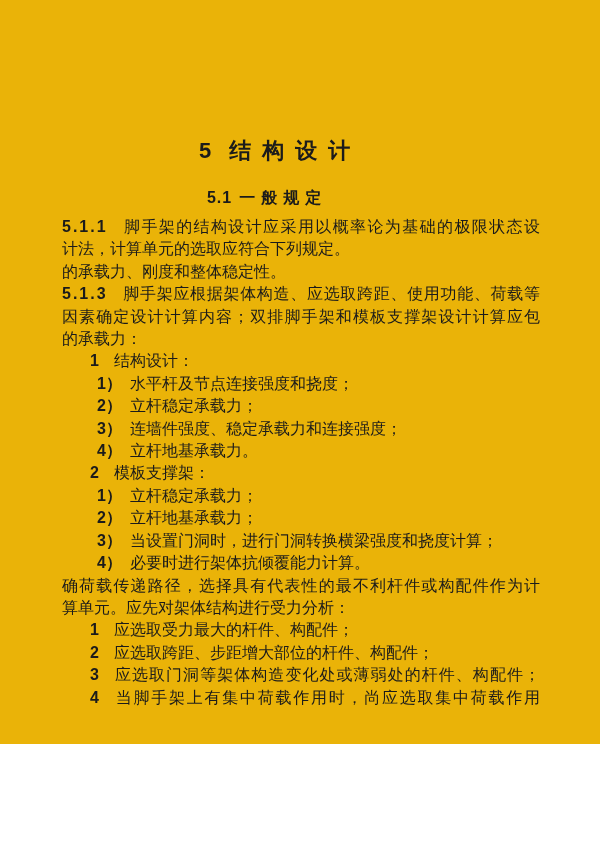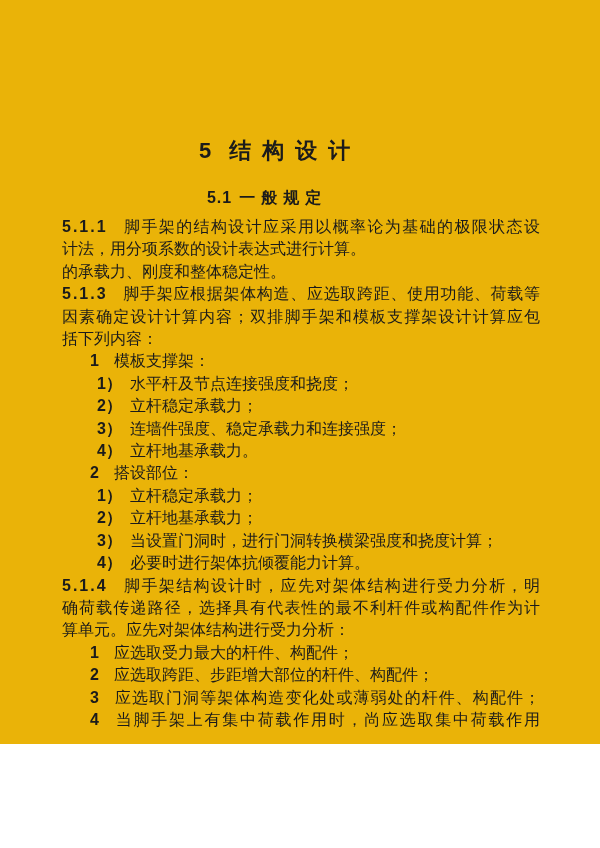--- a/index.html
+++ b/index.html
@@ -77,36 +77,35 @@
   <div class="chapter-title">
     <span class="c-num">5</span><span class="c-text">结构设计</span>
   </div>
 
   <div class="section-heading">
     <span class="s-num">5.1</span><span class="s-text">一般规定</span>
   </div>
 
   <div class="body-text">
     <div class="bl clause fill"><span class="num">5.1.1</span><span>脚手架的结构设计应采用以概率论为基础的极限状态设</span></div>
-    <div class="bl"><span>计法，用分项系数的设计表达式进行计算。</span></div>
+    <div class="bl"><span>计法，计算单元的选取应符合下列规定。</span></div>
     <div class="bl"><span>的承载力、刚度和整体稳定性。</span></div>
     <div class="bl clause fill"><span class="num">5.1.3</span><span>脚手架应根据架体构造、应选取跨距、使用功能、荷载等</span></div>
     <div class="bl fill"><span>因素确定设计计算内容；双排脚手架和模板支撑架设计计算应包</span></div>
-    <div class="bl"><span>括下列内容：</span></div>
-    <div class="bl ind-item"><span class="num">1</span><span>模板支撑架：</span></div>
+    <div class="bl"><span>的承载力：</span></div>
+    <div class="bl ind-item"><span class="num">1</span><span>结构设计：</span></div>
     <div class="bl ind-sub"><span class="num">1）</span><span>水平杆及节点连接强度和挠度；</span></div>
     <div class="bl ind-sub"><span class="num">2）</span><span>立杆稳定承载力；</span></div>
     <div class="bl ind-sub"><span class="num">3）</span><span>连墙件强度、稳定承载力和连接强度；</span></div>
     <div class="bl ind-sub"><span class="num">4）</span><span>立杆地基承载力。</span></div>
-    <div class="bl ind-item"><span class="num">2</span><span>搭设部位：</span></div>
+    <div class="bl ind-item"><span class="num">2</span><span>模板支撑架：</span></div>
     <div class="bl ind-sub"><span class="num">1）</span><span>立杆稳定承载力；</span></div>
     <div class="bl ind-sub"><span class="num">2）</span><span>立杆地基承载力；</span></div>
     <div class="bl ind-sub"><span class="num">3）</span><span>当设置门洞时，进行门洞转换横梁强度和挠度计算；</span></div>
     <div class="bl ind-sub"><span class="num">4）</span><span>必要时进行架体抗倾覆能力计算。</span></div>
-    <div class="bl clause fill"><span class="num">5.1.4</span><span>脚手架结构设计时，应先对架体结构进行受力分析，明</span></div>
     <div class="bl fill"><span>确荷载传递路径，选择具有代表性的最不利杆件或构配件作为计</span></div>
     <div class="bl"><span>算单元。应先对架体结构进行受力分析：</span></div>
     <div class="bl ind-item"><span class="num">1</span><span>应选取受力最大的杆件、构配件；</span></div>
     <div class="bl ind-item"><span class="num">2</span><span>应选取跨距、步距增大部位的杆件、构配件；</span></div>
     <div class="bl ind-item fill"><span class="num">3</span><span>应选取门洞等架体构造变化处或薄弱处的杆件、构配件；</span></div>
     <div class="bl ind-item fill"><span class="num">4</span><span>当脚手架上有集中荷载作用时，尚应选取集中荷载作用</span></div>
   </div>
 
   <div class="page-number">20</div>
 

